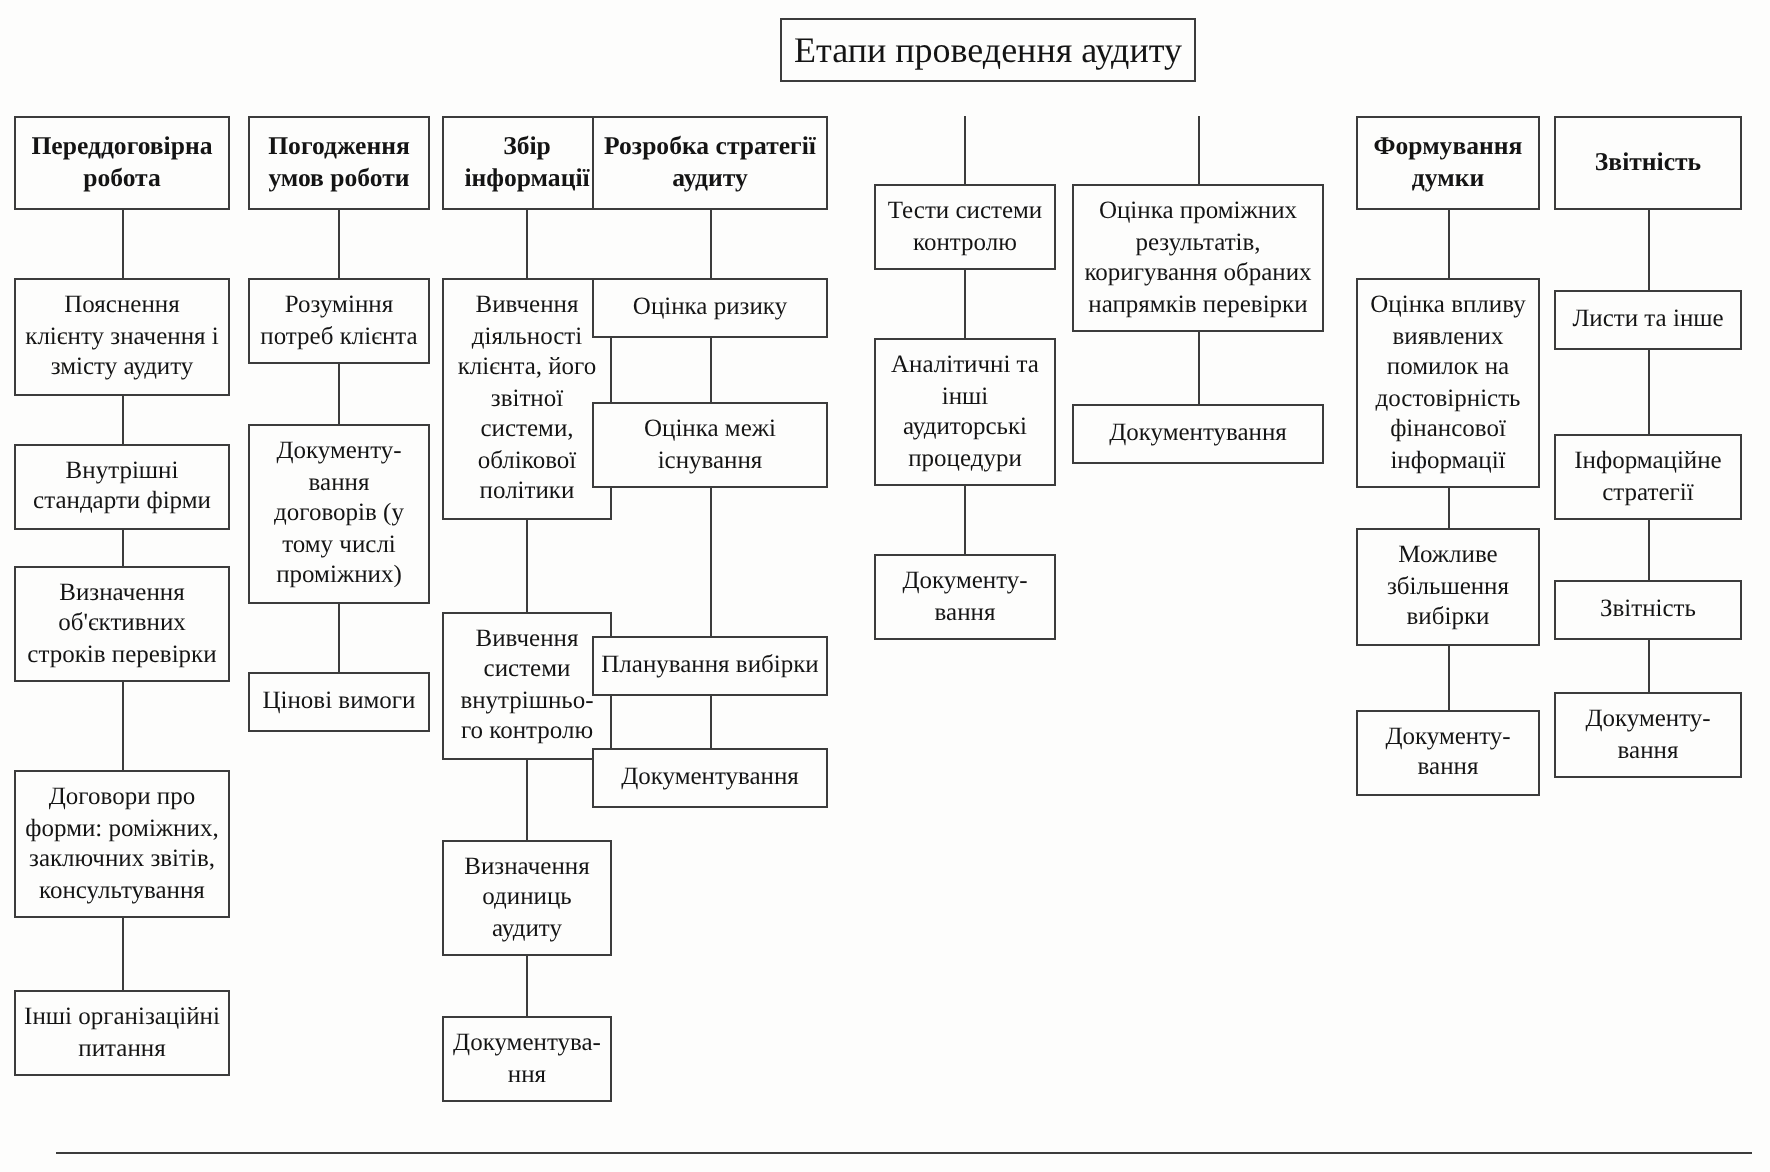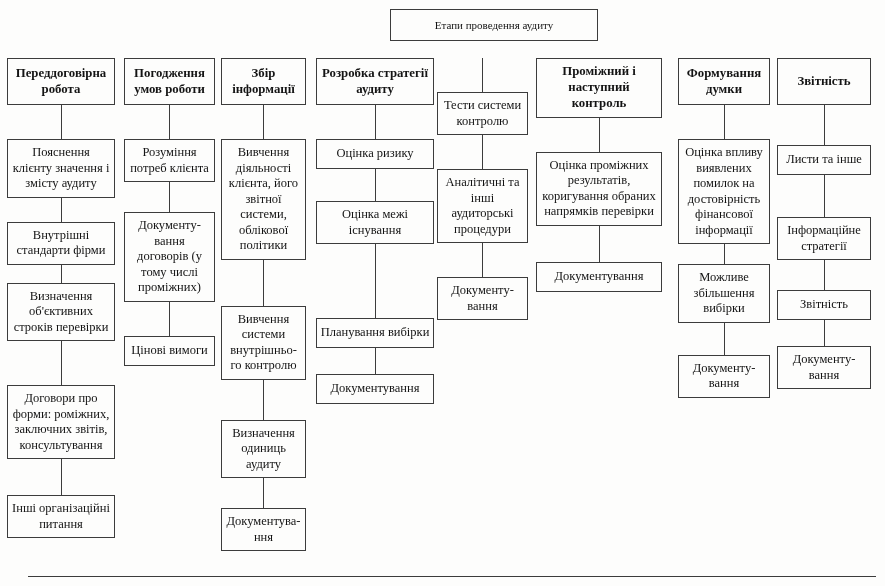--- a/index.html
+++ b/index.html
@@ -7,21 +7,21 @@
     width:885px;height:586px;
     background:#fdfdfc;
     font-family:"Liberation Serif", serif;
     color:#141414;
   }
   .page{position:relative;width:885px;height:586px;overflow:hidden;background:#fdfdfc;}
   .title-box{
     position:absolute;left:390px;top:9px;width:206px;height:30px;
     border:1px solid #3c3c3c;background:#fdfdfc;
     display:flex;align-items:center;justify-content:center;
-    font-size:11px;
+    font-size:18px;
   }
   .col{
     position:absolute;top:58px;
     display:flex;flex-direction:column;align-items:center;
   }
   .box{
     box-sizing:border-box;width:100%;min-height:30px;
     border:1px solid #3c3c3c;background:#fdfdfc;
     text-align:center;font-size:12.5px;line-height:1.24;
     padding:5px 3px;
@@ -68,21 +68,21 @@
     <div class="conn" style="height:34px"></div>
     <div class="box">Вивчення діяльності клієнта, його звітної системи, облікової політики</div>
     <div class="conn" style="height:46px"></div>
     <div class="box">Вивчення системи внутрішньо-го контролю</div>
     <div class="conn" style="height:40px"></div>
     <div class="box">Визначення одиниць аудиту</div>
     <div class="conn" style="height:30px"></div>
     <div class="box">Документува-ння</div>
   </div>
 
-  <div class="col" style="left:316px;width:118px">
+  <div class="col" style="left:296px;width:118px">
     <div class="box header">Розробка стратегії аудиту</div>
     <div class="conn" style="height:34px"></div>
     <div class="box">Оцінка ризику</div>
     <div class="conn" style="height:32px"></div>
     <div class="box">Оцінка межі існування</div>
     <div class="conn" style="height:44px"></div>
     <div class="conn" style="height:30px"></div>
     <div class="box">Планування вибірки</div>
     <div class="conn" style="height:26px"></div>
     <div class="box">Документування</div>
@@ -91,21 +91,20 @@
   <div class="col" style="left:437px;width:91px">
     <div class="conn" style="height:34px"></div>
     <div class="box">Тести системи контролю</div>
     <div class="conn" style="height:34px"></div>
     <div class="box">Аналітичні та інші аудиторські процедури</div>
     <div class="conn" style="height:34px"></div>
     <div class="box">Документу-вання</div>
   </div>
 
   <div class="col" style="left:536px;width:126px">
-    <div class="box header">Проміжний і наступний контроль</div>
     <div class="conn" style="height:34px"></div>
     <div class="box">Оцінка проміжних результатів, коригування обраних напрямків перевірки</div>
     <div class="conn" style="height:36px"></div>
     <div class="box">Документування</div>
   </div>
 
   <div class="col" style="left:678px;width:92px">
     <div class="box header">Формування думки</div>
     <div class="conn" style="height:34px"></div>
     <div class="box">Оцінка впливу виявлених помилок на достовірність фінансової інформації</div>

